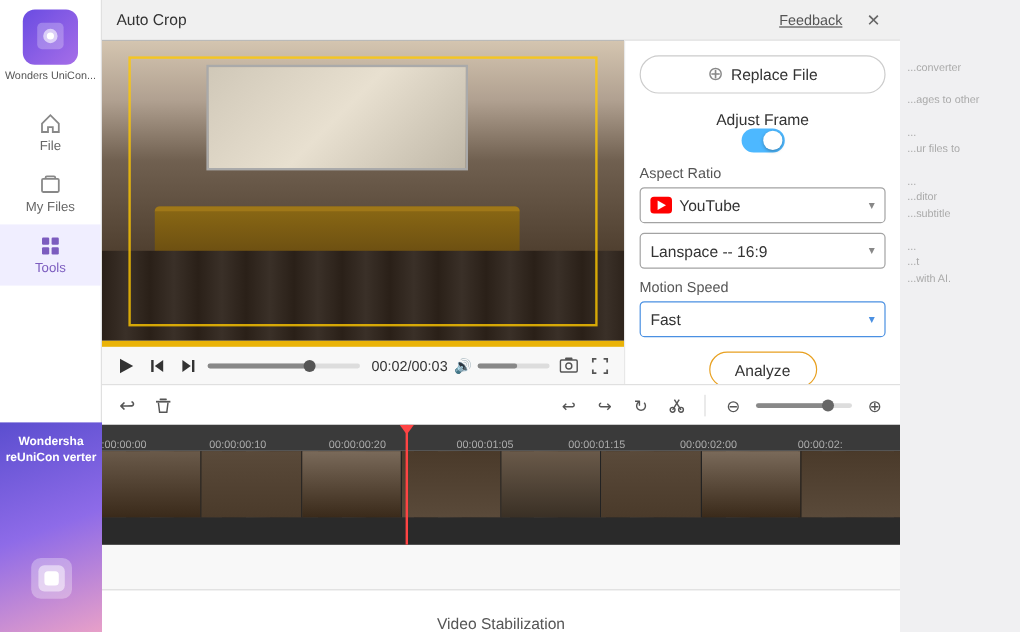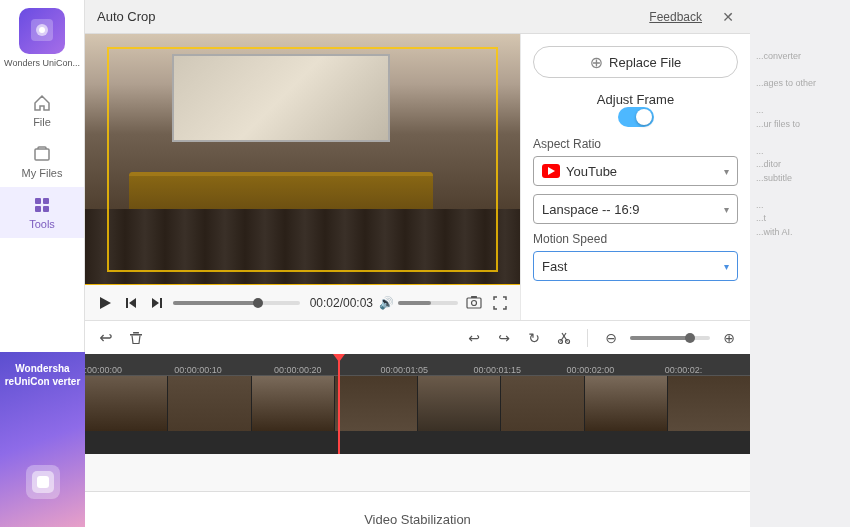--- a/index.html
+++ b/index.html
@@ -360,21 +360,21 @@
     }
 
     
     .playback-bar {
       position: absolute;
       left: 0;
       top: 284px;
       width: 435px;
       height: 36px;
       background: #f8f8f8;
-      border-top: 1px solid #eab308;
+      border-top: 5px solid #eab308;
       display: flex;
       align-items: center;
       padding: 0 10px;
       gap: 6px;
     }
     .play-btn {
       width: 20px;
       height: 20px;
       display: flex;
       align-items: center;
@@ -874,20 +874,25 @@
         <span class="chevron-down">▾</span>
       </div>
 
       <div class="motion-label">Motion Speed</div>
 
       <div class="dropdown-blue">
         <span>Fast</span>
         <span class="chevron-down" style="color:#4a90e2;">▾</span>
       </div>
 
+      <div style="text-align:center;">
+        <button class="analyze-btn">
+          <span>Analyze</span>
+        </button>
+      </div>
     </div>
 
     <div class="edit-toolbar">
 
       <div class="toolbar-btn" style="font-size:16px;">↩</div>
       <div class="toolbar-btn">
         <svg width="14" height="14" viewBox="0 0 14 14" fill="none">
           <rect x="1" y="3" width="12" height="1.5" fill="#555"></rect>
           <rect x="4" y="1" width="6" height="1.5" rx="0.5" fill="#555"></rect>
           <path d="M3 4.5l1 8h6l1-8" stroke="#555" stroke-width="1.2" fill="none"></path>

